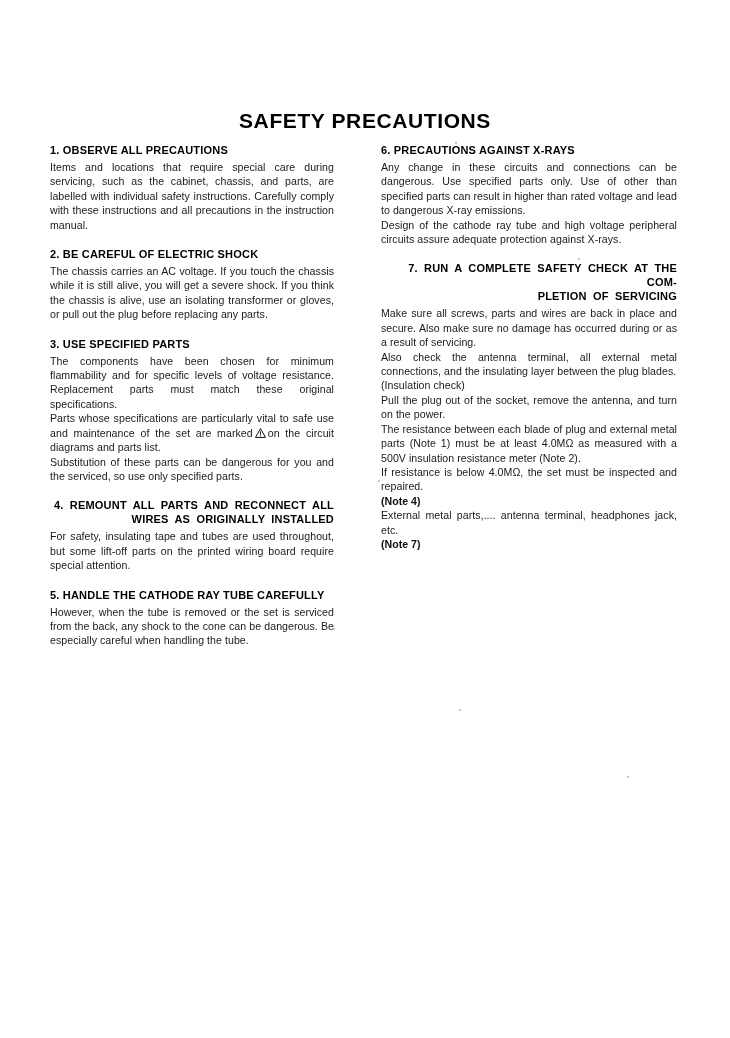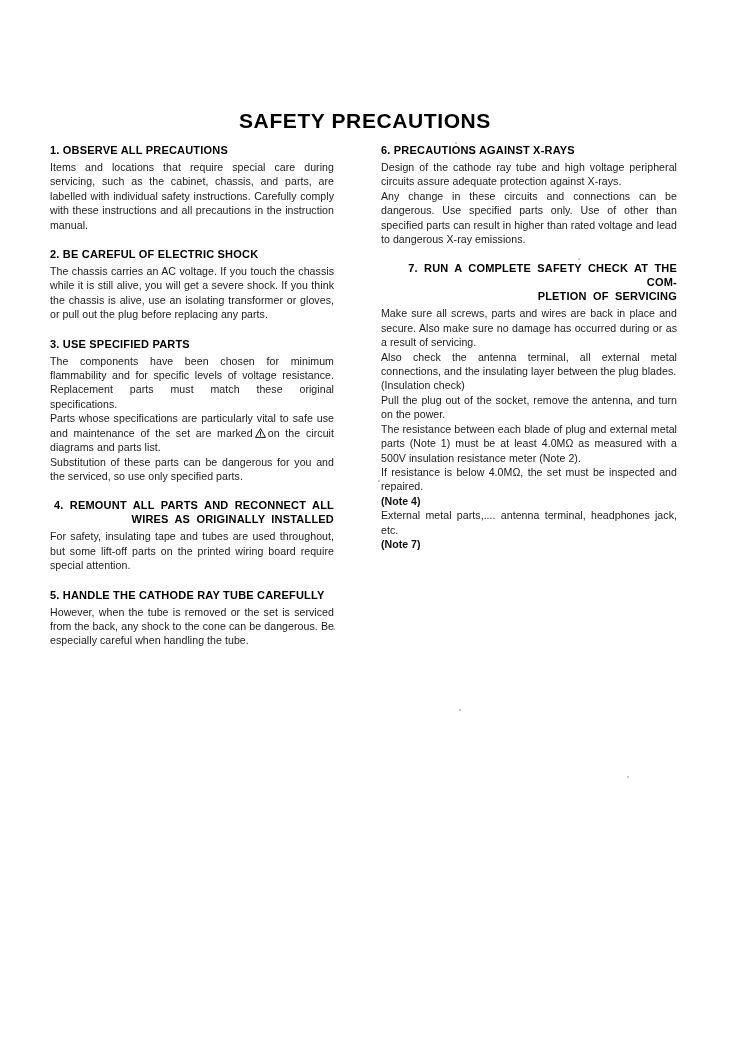--- a/index.html
+++ b/index.html
@@ -143,22 +143,22 @@
       <h2 class="heading">5. HANDLE THE CATHODE RAY TUBE CAREFULLY</h2>
       <p class="body">However, when the tube is removed or the set is serviced from the back, any shock to the cone can be dangerous. Be especially careful when handling the tube.</p>
     </section>
 
   </div>
 
   <div class="col col-right">
 
     <section class="block">
       <h2 class="heading">6. PRECAUTIONS AGAINST X-RAYS</h2>
+      <p class="body">Any change in these circuits and connections can be dangerous. Use specified parts only. Use of other than specified parts can result in higher than rated voltage and lead to dangerous X-ray emissions.</p>
       <p class="body">Design of the cathode ray tube and high voltage peripheral circuits assure adequate protection against X-rays.</p>
-      <p class="body">Any change in these circuits and connections can be dangerous. Use specified parts only. Use of other than specified parts can result in higher than rated voltage and lead to dangerous X-ray emissions.</p>
     </section>
 
     <section class="block">
       <h2 class="heading spread"><span>7. RUN A COMPLETE SAFETY CHECK AT THE COM-</span><span class="cont-line">PLETION OF SERVICING</span></h2>
       <p class="body">Make sure all screws, parts and wires are back in place and secure. Also make sure no damage has occurred during or as a result of servicing.</p>
       <p class="body">Also check the antenna terminal, all external metal connections, and the insulating layer between the plug blades.</p>
 
       <p class="body gap">(Insulation check)</p>
       <p class="body">Pull the plug out of the socket, remove the antenna, and turn on the power.</p>
       <p class="body">The resistance between each blade of plug and external metal parts (Note 1) must be at least 4.0MΩ as measured with a 500V insulation resistance meter (Note 2).</p>

